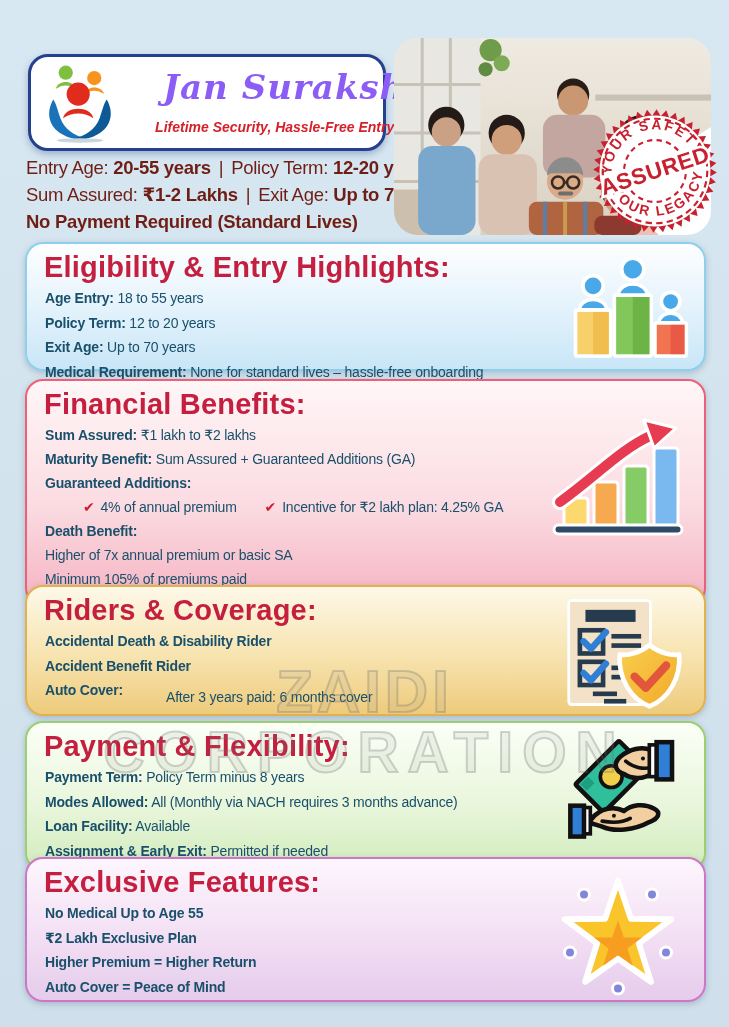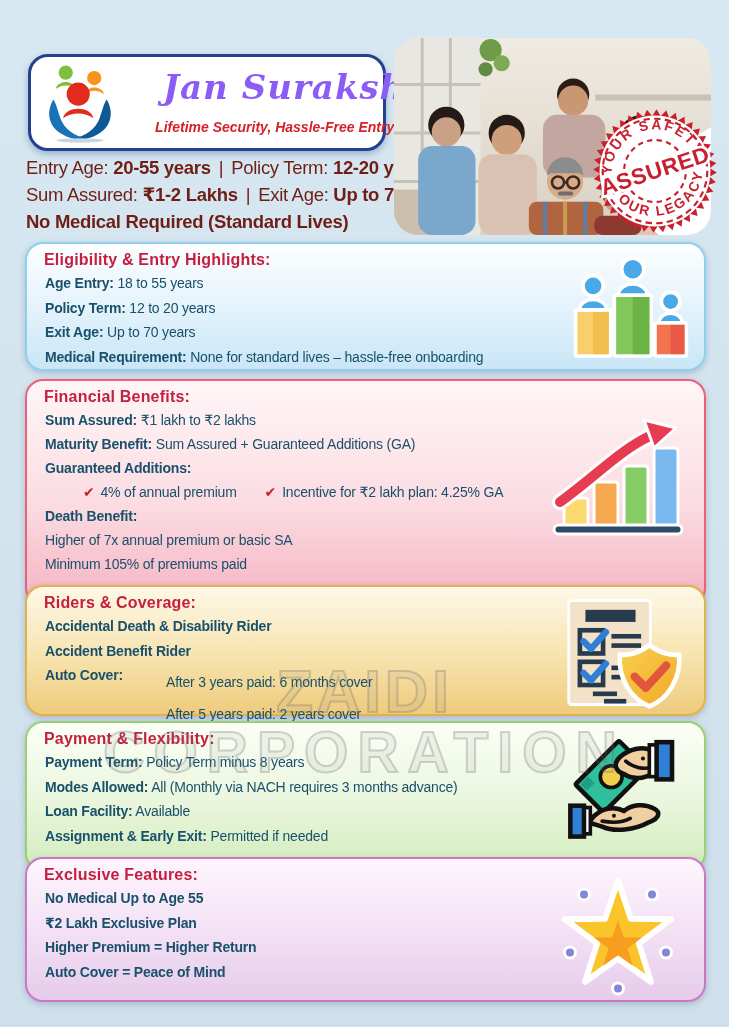--- a/index.html
+++ b/index.html
@@ -26,21 +26,21 @@
   .full-bold{font-weight:bold;}
 
   
   .photo{position:absolute;left:394px;top:38px;width:317px;height:197px;}
   .photo-scene{width:100%;height:100%;border-radius:24px;overflow:hidden;display:block;}
   .stamp{position:absolute;right:-8px;bottom:0px;width:128px;height:128px;transform:rotate(-12deg);}
 
   
   .card{position:absolute;left:25px;width:681px;border-radius:18px;box-sizing:border-box;
         box-shadow:0 2px 6px rgba(60,80,100,.28);}
-  .card-title{margin:0;padding:7px 0 2px 17px;font-size:16px;font-weight:bold;color:#c41f3f;letter-spacing:.2px;}
+  .card-title{margin:0;padding:7px 0 2px 17px;font-size:29px;font-weight:bold;color:#c41f3f;letter-spacing:.2px;}
   .card-body{padding:0 150px 0 18px;color:#19506b;font-size:14px;line-height:24.5px;letter-spacing:-0.2px;}
   .card-body p{margin:0;}
   .icon{position:absolute;}
 
   .c1{top:242px;height:129px;border:2px solid #8dcfec;
       background:linear-gradient(180deg,#fdfeff 0%,#e7f4fc 45%,#c9e6f7 100%);}
   .c1 .card-body{padding-right:112px;}
   .c2{top:379px;height:227px;border:2px solid #ee6077;
       background:linear-gradient(180deg,#fff6f7 0%,#fbdce2 55%,#f5b3c2 100%);}
   .c2 .card-body{line-height:24px;}
@@ -102,21 +102,21 @@
     <p>
       <span>Entry Age:</span>
       <b>20-55 years</b><span class="sep">|</span><span>Policy Term:</span>
       <b>12-20 years</b>
     </p>
     <p>
       <span>Sum Assured:</span>
       <b>₹1-2 Lakhs</b><span class="sep">|</span><span>Exit Age:</span>
       <b>Up to 70 years</b>
     </p>
-    <p class="full-bold">No Medical Required (Standard Lives)</p>
+    <p class="full-bold">No Payment Required (Standard Lives)</p>
   </div>
 
   <div class="photo">
     <svg class="photo-scene" viewBox="0 0 315 195" preserveAspectRatio="none">
       <defs>
         <linearGradient id="wallg" x1="0" y1="0" x2="0" y2="1">
           <stop offset="0" stop-color="#f0ebe2"></stop>
             <stop offset="1" stop-color="#d8d0c2"></stop>
         </linearGradient>
       </defs>

